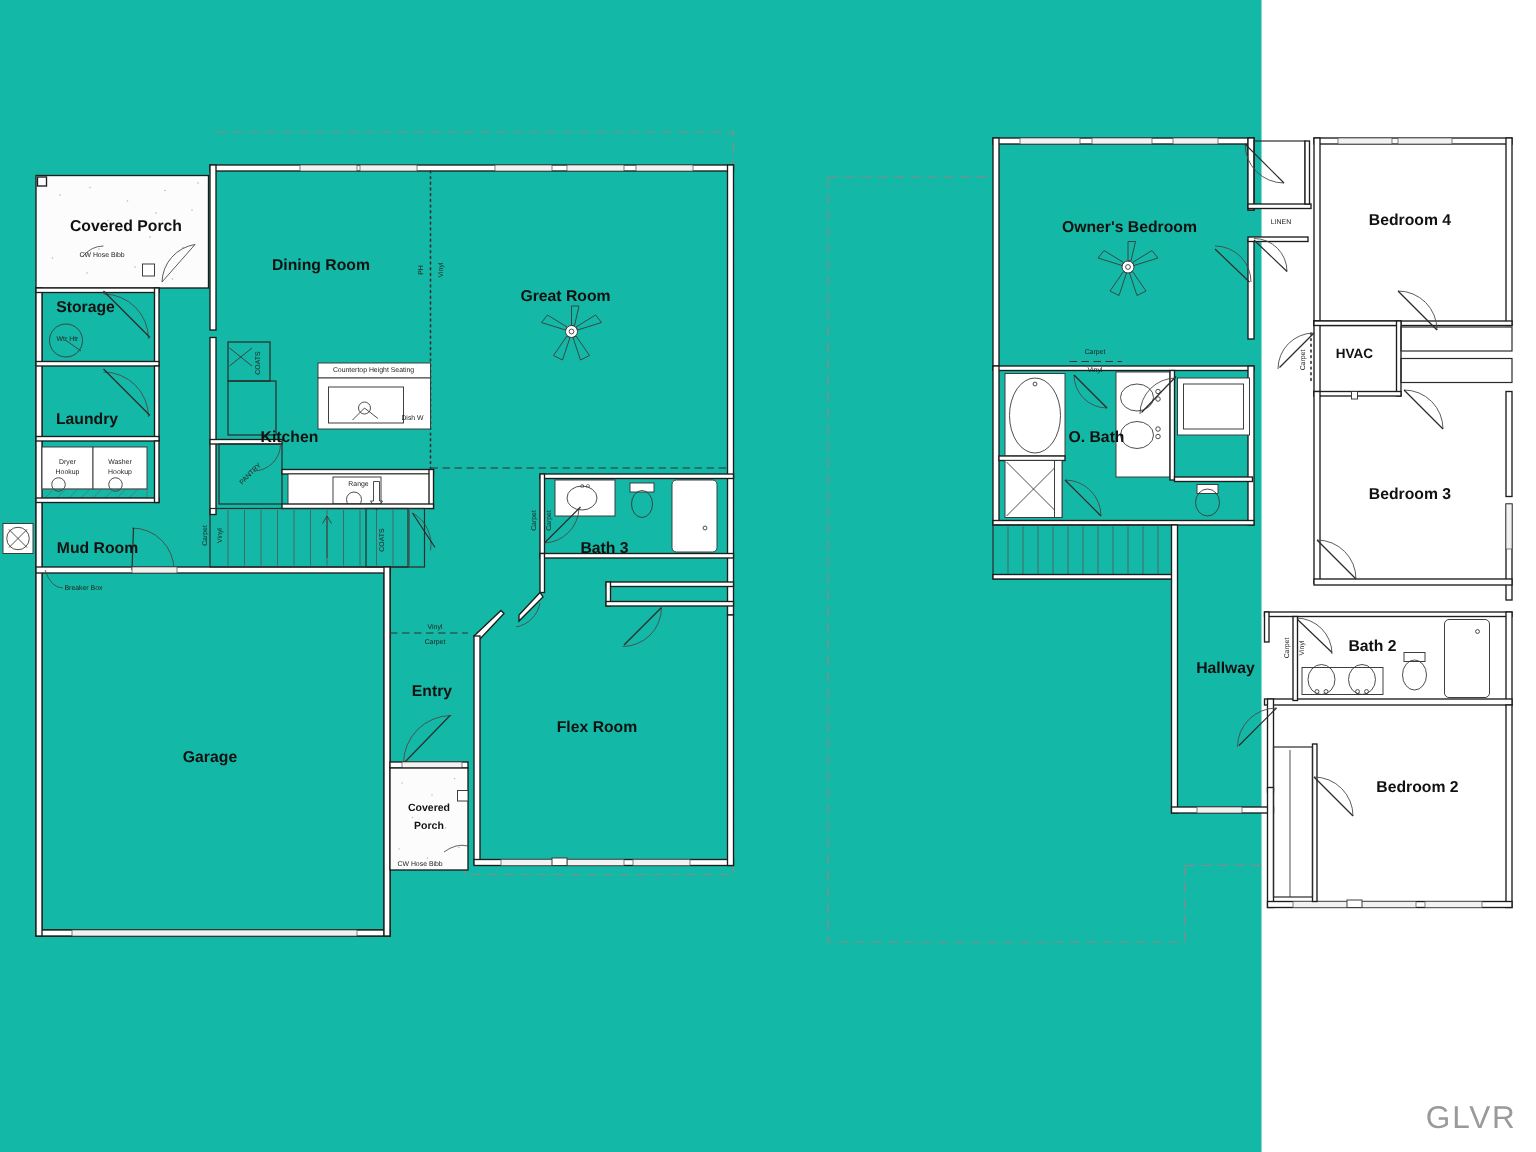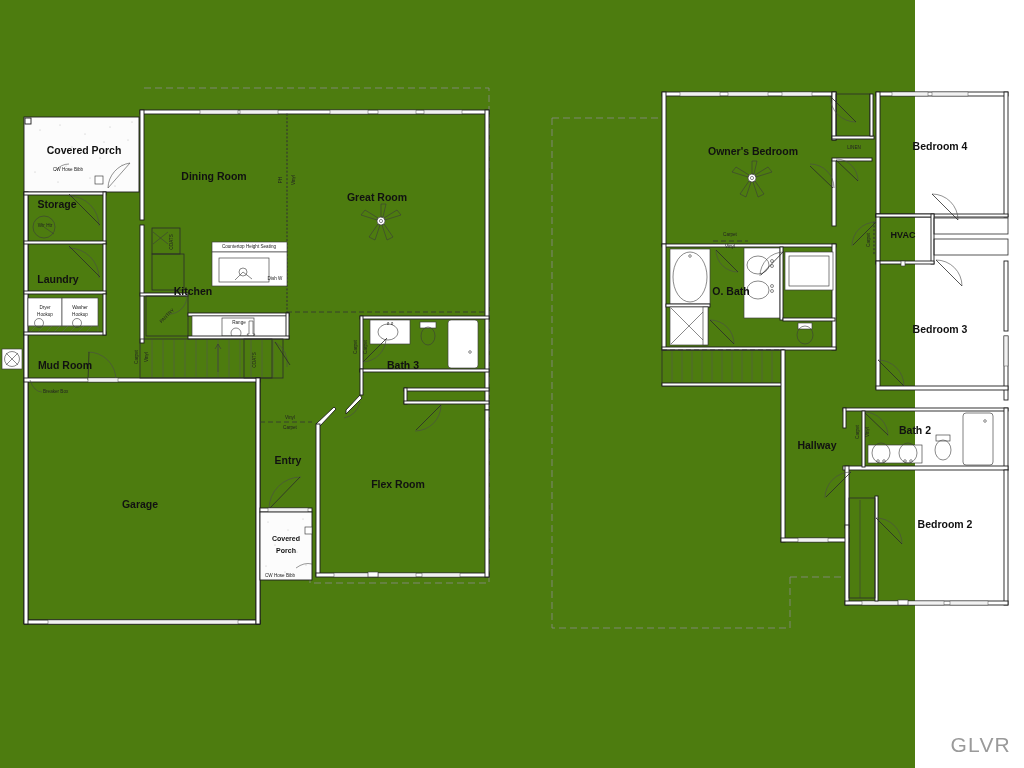--- a/index.html
+++ b/index.html
@@ -2,21 +2,21 @@
 <html><head>
 <meta charset="utf-8">
 <style>
   html,body{margin:0;padding:0;background:#ffffff;}
   body{
     width:1024px;height:768px;
     font-family:"Liberation Sans", sans-serif;
     overflow:hidden;
     position:relative;
   }
-  #stage{position:absolute;left:0;top:0;width:915px;height:768px;background:#4d7c0f;}
+  #stage{position:absolute;left:0;top:0;width:841px;height:768px;background:#14b8a6;}
   svg.plan{position:absolute;left:0;top:0;width:1024px;height:768px;}
   .room-label{
     font-family:"Liberation Sans", sans-serif;
     font-weight:bold;
     fill:#111;
     text-anchor:middle;
     dominant-baseline:middle;
   }
   .r-lg{font-size:10.5px;}
   .r-md{font-size:9px;}

